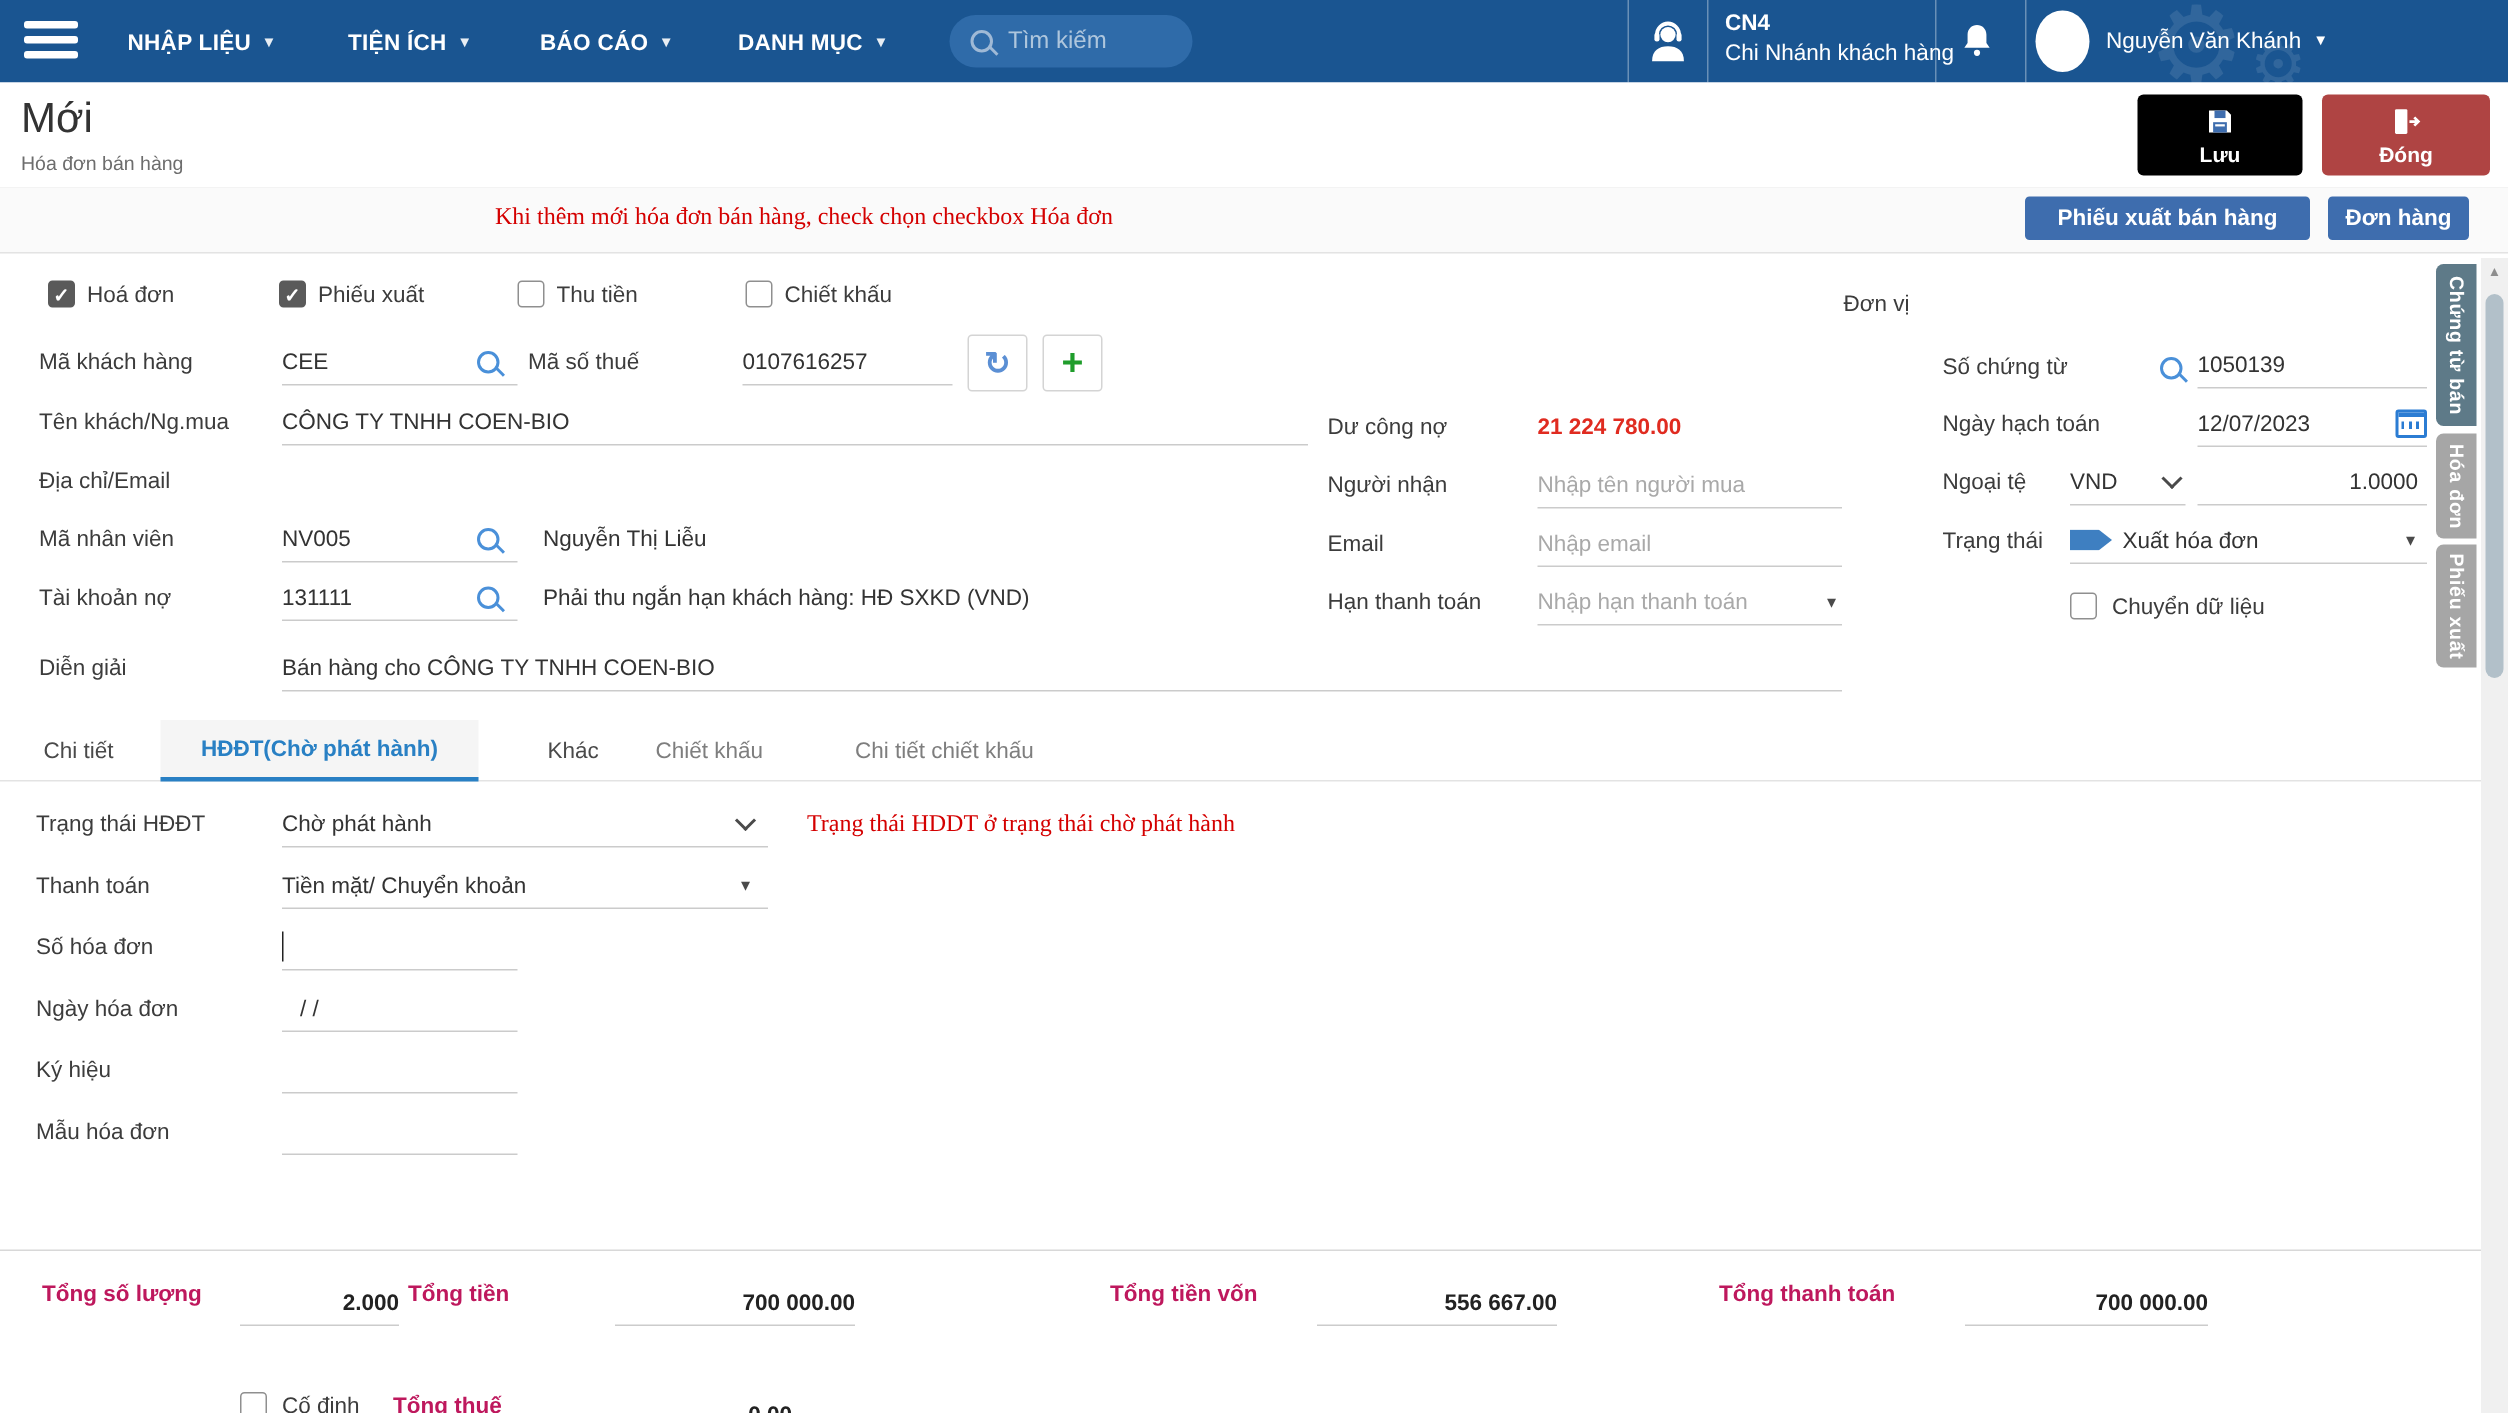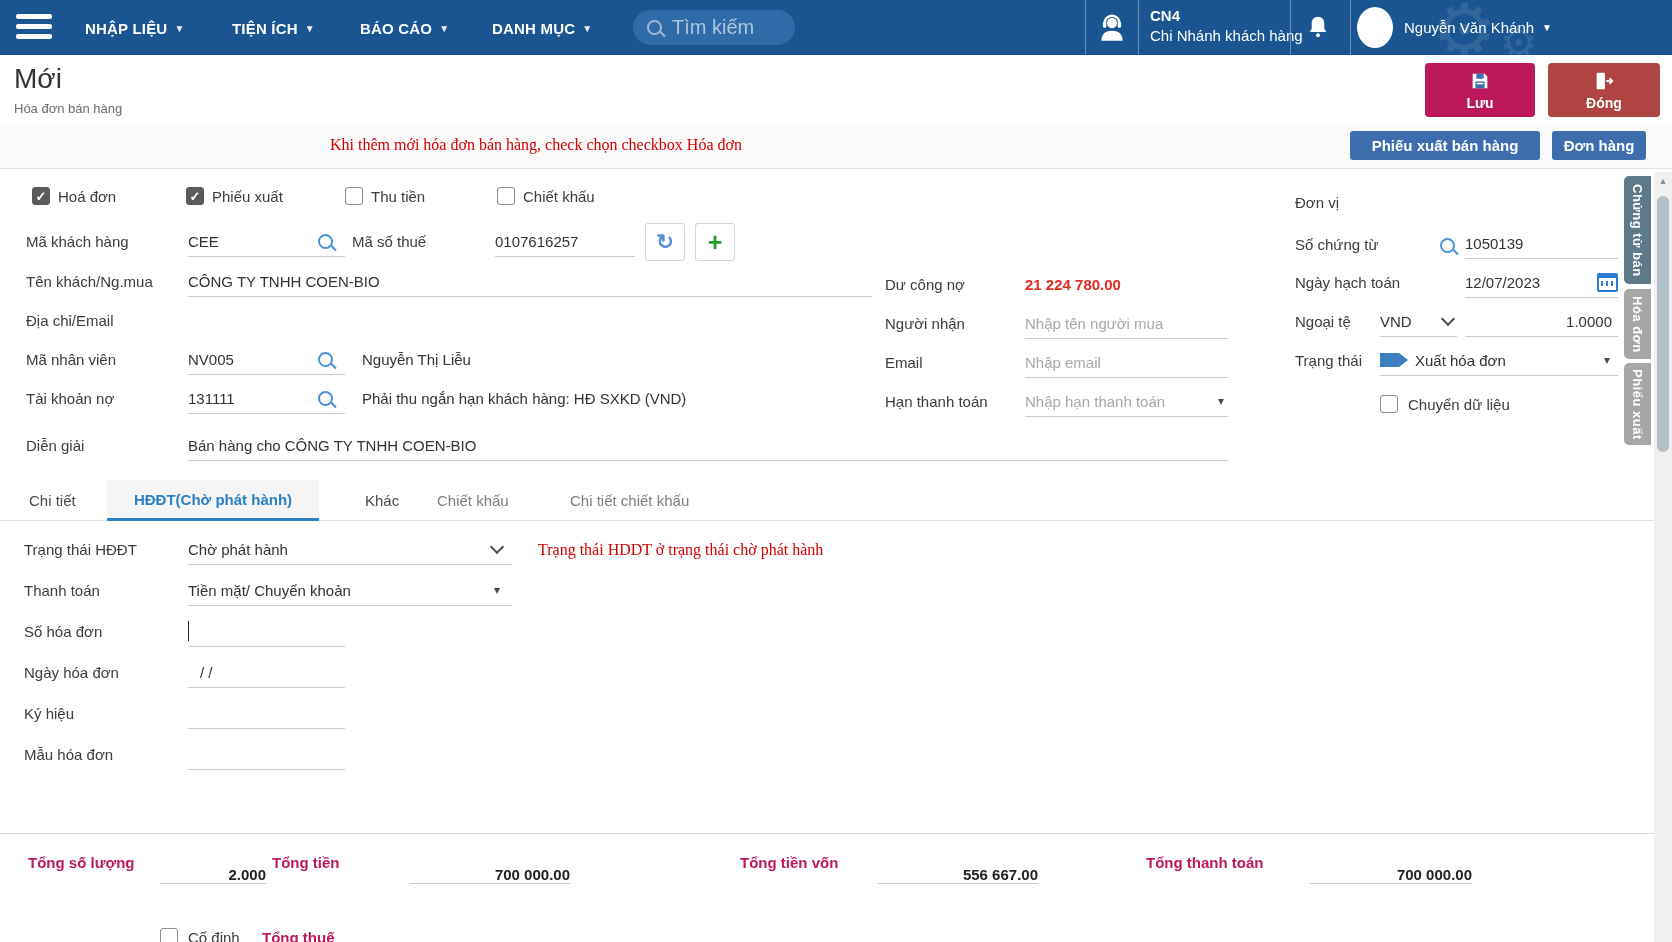--- a/index.html
+++ b/index.html
@@ -7,21 +7,21 @@
        font-family:"Liberation Sans",sans-serif;color:#333;}
   
   .navbar{position:absolute;left:0;top:0;width:1672px;height:55px;background:#1A5591;}
   .hamburger{position:absolute;left:16px;top:14px;width:36px;height:27px;cursor:pointer;}
   .hamburger span{display:block;height:5px;background:#fff;border-radius:2px;margin-bottom:5px;}
   .menu{position:absolute;top:0;height:57px;display:flex;align-items:center;gap:7px;
         color:#fff;font-size:15px;font-weight:bold;letter-spacing:.2px;cursor:pointer;}
   .menu .mcaret{font-size:10px;opacity:.9;}
   .searchpill{position:absolute;left:633px;top:10px;width:162px;height:35px;border-radius:18px;
         background:#2F6BA9;display:flex;align-items:center;gap:10px;padding-left:14px;box-sizing:border-box;}
-  .searchpill .ph{color:#AEC6DD;font-size:20px;}
+  .searchpill .ph{color:#AEC6DD;font-size:16px;}
   .navdiv{position:absolute;top:0;width:1px;height:55px;background:rgba(255,255,255,.35);}
   .cn4{position:absolute;left:1150px;top:7px;color:#fff;font-size:15px;font-weight:bold;}
   .branch{position:absolute;left:1150px;top:27px;color:#fff;font-size:15px;}
   .avatar{position:absolute;left:1357px;top:7px;width:36px;height:41px;background:#fff;border-radius:50%;}
   .uname{position:absolute;left:1404px;top:0;height:55px;display:flex;align-items:center;gap:8px;
          color:#fff;font-size:15px;cursor:pointer;}
   .gearwm{position:absolute;left:1432px;top:-12px;font-size:72px;color:rgba(255,255,255,.10);pointer-events:none;}
   .gearwm2{position:absolute;left:1500px;top:18px;font-size:42px;color:rgba(255,255,255,.10);pointer-events:none;}
   
   .pagehead{position:absolute;left:0;top:55px;width:1672px;height:70px;background:#fff;border-bottom:1px solid #DCDCDC;}
@@ -63,21 +63,21 @@
   .cursorbar{width:1px;height:20px;background:#222;}
   
   .subtabs{position:absolute;left:0;top:480px;width:1660px;height:41px;border-bottom:1px solid #E3E3E3;box-sizing:border-box;}
   .subtab{position:absolute;top:0;height:41px;display:flex;align-items:center;font-size:15px;color:#4a4a4a;cursor:pointer;}
   .subtab.dim{color:#7e7e7e;}
   .subtab.active{background:#F5F5F5;border-bottom:3px solid #2980C4;box-sizing:border-box;color:#2980C4;
                  font-weight:bold;justify-content:center;}
   
   .totline{position:absolute;left:0;top:833px;width:1660px;height:1px;background:#D8D8D8;}
   .totlbl{position:absolute;top:854px;font-size:15px;font-weight:bold;color:#be185d;white-space:nowrap;}
-  .totval{position:absolute;top:850px;height:34px;border-bottom:1px solid #CCC;display:flex;align-items:flex-end;
+  .totval{position:absolute;top:850px;height:34px;border-bottom:1px solid #CCC;display:flex;align-items:center;
           justify-content:flex-end;font-size:15px;font-weight:bold;color:#222;box-sizing:border-box;padding-top:4px;}
   
   .sidetab{position:absolute;left:1624px;width:27px;border-radius:5px 0 0 5px;color:#fff;font-size:13px;font-weight:bold;
            writing-mode:vertical-rl;display:flex;align-items:center;justify-content:center;cursor:pointer;letter-spacing:.5px;}
   .sbtrack{position:absolute;left:1654px;top:172px;width:18px;height:770px;background:#F0F0F0;}
   .sbarrow{position:absolute;left:1654px;top:176px;width:18px;text-align:center;font-size:9px;color:#8E8E8E;cursor:pointer;}
   .sbthumb{position:absolute;left:1657px;top:196px;width:12px;height:256px;background:#B2C0C9;border-radius:6px;cursor:pointer;}
 </style>
 </head>
 <body>
@@ -134,21 +134,21 @@
     <div class="avatar"></div>
     <div class="uname">
       <span>Nguyễn Văn Khánh</span>
       <span style="font-size:10px;">▼</span>
     </div>
   </header>
 
   <section class="pagehead">
     <div class="title">Mới</div>
     <div class="subtitle">Hóa đơn bán hàng</div>
-    <div class="bigbtn" style="left:1425px;background:#be185d;">
+    <div class="bigbtn" style="left:1425px;background:#000000;">
       <svg width="22" height="22" viewBox="0 0 24 24">
         <path d="M4 4h13l3 3v13H4z" fill="#fff"></path>
         <rect x="8" y="4" width="8" height="5.5" fill="#3E6DAE"></rect>
         <rect x="7" y="12.5" width="10" height="7.5" fill="#3E6DAE"></rect>
         <rect x="8.5" y="14" width="7" height="1.6" fill="#fff"></rect>
       </svg>
       <span>Lưu</span>
     </div>
     <div class="bigbtn" style="left:1548px;width:112px;background:#AF4443;">
       <svg width="22" height="22" viewBox="0 0 24 24">
@@ -236,21 +236,21 @@
   <div class="field" style="left:1025px;top:347px;width:203px;">
     <span class="ph">Nhập email</span>
   </div>
 
   <span class="lbl" style="left:885px;top:393px;">Hạn thanh toán</span>
   <div class="field" style="left:1025px;top:386px;width:203px;">
     <span class="ph">Nhập hạn thanh toán</span>
     <span class="caret" style="position:absolute;right:4px;">▾</span>
   </div>
 
-  <span class="lbl" style="left:1295px;top:194px;text-align:right;">Đơn vị</span>
+  <span class="lbl" style="left:1229px;top:194px;text-align:right;">Đơn vị</span>
 
   <span class="lbl" style="left:1295px;top:236px;">Số chứng từ</span>
   <span class="mag" style="position:absolute;left:1440px;top:238px;"></span>
   <div class="field" style="left:1465px;top:228px;width:153px;">
     <span>1050139</span>
   </div>
 
   <span class="lbl" style="left:1295px;top:274px;">Ngày hạch toán</span>
   <div class="field" style="left:1465px;top:267px;width:153px;">
     <span>12/07/2023</span>

